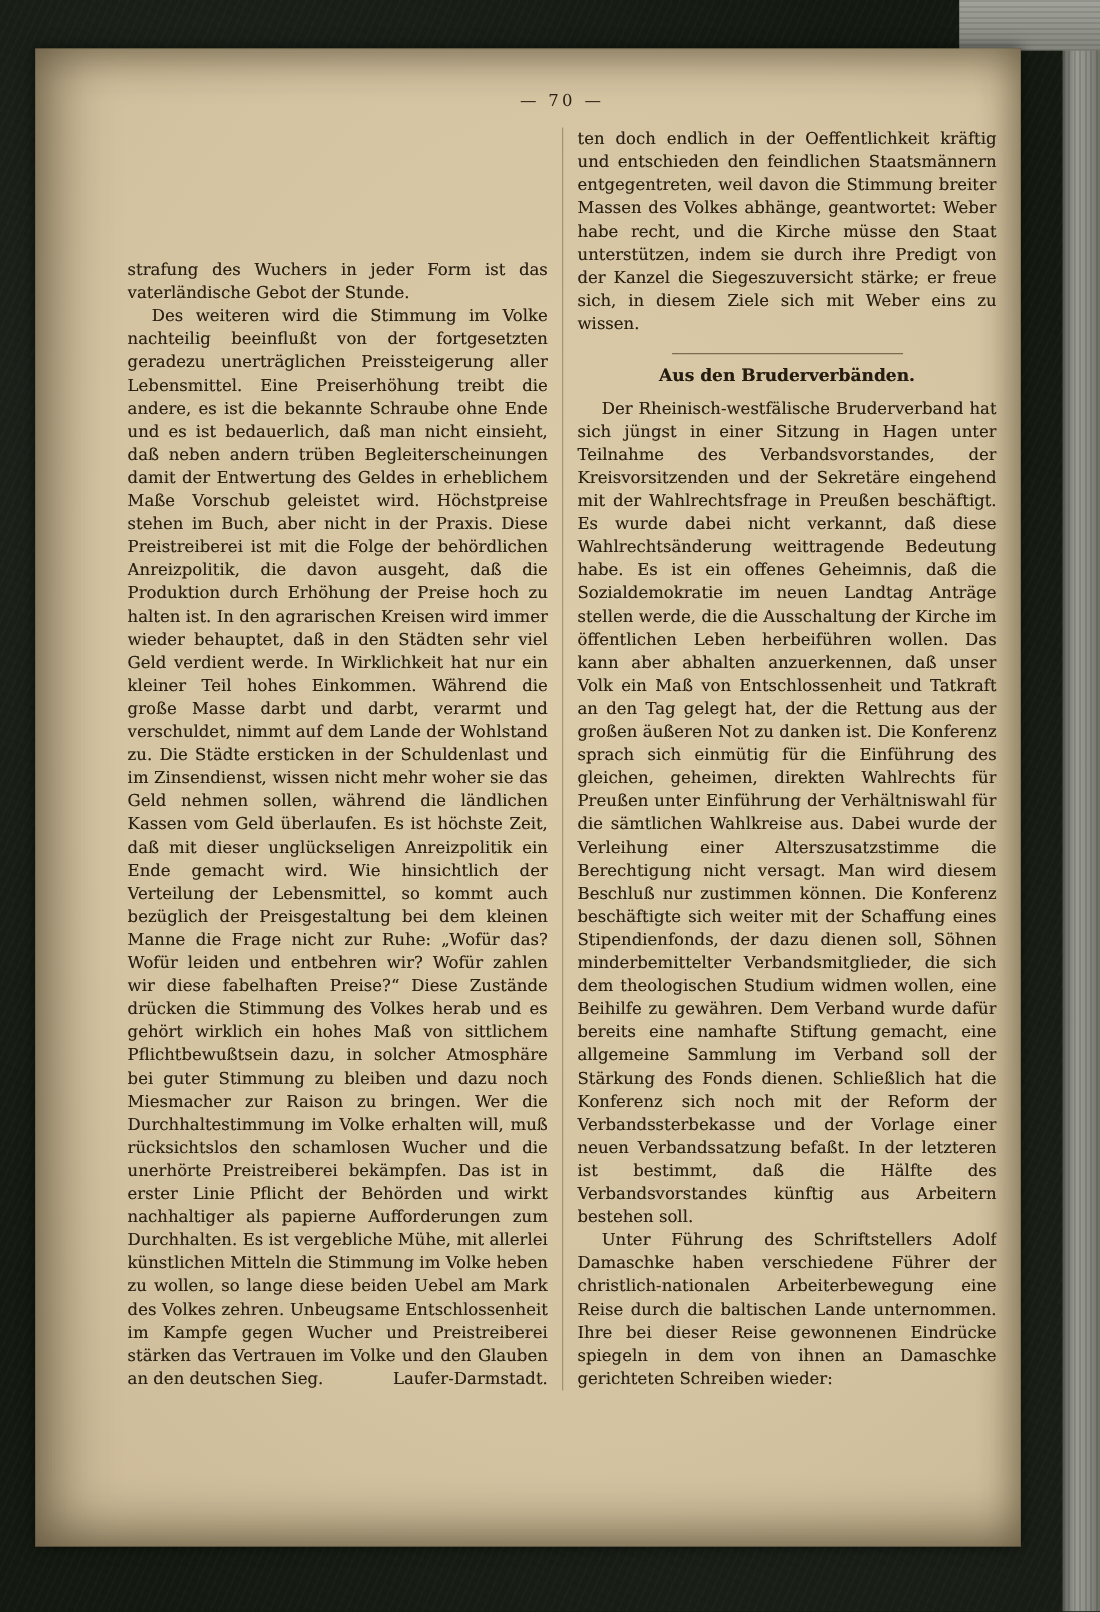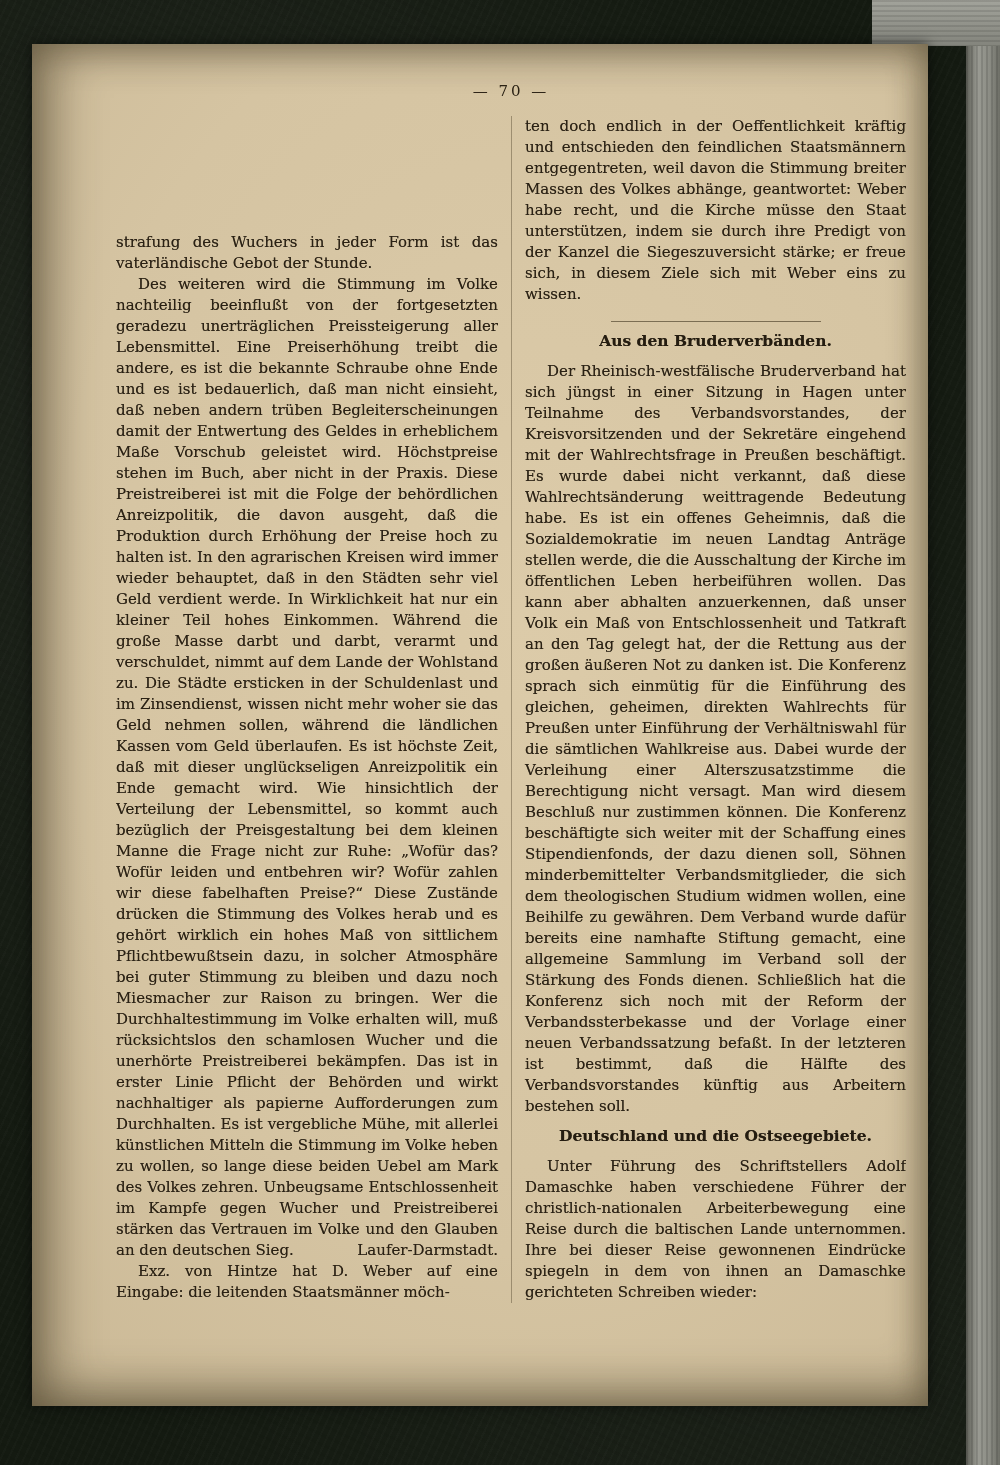--- a/index.html
+++ b/index.html
@@ -89,25 +89,23 @@
 <div class="page-edge-strip"></div>
 <div class="top-right-pages"></div>
 
 <div class="paper">
   <div class="content">
     <div class="page-number">—  70  —</div>
     <div class="columns">
       <div class="col col-left">
           <p class="blk-para">strafung des Wuchers in jeder Form ist das vaterländische Gebot der Stunde.</p>
           <p class="blk-para indent">Des weiteren wird die Stimmung im Volke nachteilig beeinflußt von der fortgesetzten geradezu unerträglichen Preissteigerung aller Lebensmittel. Eine Preiserhöhung treibt die andere, es ist die bekannte Schraube ohne Ende und es ist bedauerlich, daß man nicht einsieht, daß neben andern trüben Begleiterscheinungen damit der Entwertung des Geldes in erheblichem Maße Vorschub geleistet wird. Höchstpreise stehen im Buch, aber nicht in der Praxis. Diese Preistreiberei ist mit die Folge der behördlichen Anreizpolitik, die davon ausgeht, daß die Produktion durch Erhöhung der Preise hoch zu halten ist. In den agrarischen Kreisen wird immer wieder behauptet, daß in den Städten sehr viel Geld verdient werde. In Wirklichkeit hat nur ein kleiner Teil hohes Einkommen. Während die große Masse darbt und darbt, verarmt und verschuldet, nimmt auf dem Lande der Wohlstand zu. Die Städte ersticken in der Schuldenlast und im Zinsendienst, wissen nicht mehr woher sie das Geld nehmen sollen, während die ländlichen Kassen vom Geld überlaufen. Es ist höchste Zeit, daß mit dieser unglückseligen Anreizpolitik ein Ende gemacht wird. Wie hinsichtlich der Verteilung der Lebensmittel, so kommt auch bezüglich der Preisgestaltung bei dem kleinen Manne die Frage nicht zur Ruhe: „Wofür das? Wofür leiden und entbehren wir? Wofür zahlen wir diese fabelhaften Preise?“ Diese Zustände drücken die Stimmung des Volkes herab und es gehört wirklich ein hohes Maß von sittlichem Pflichtbewußtsein dazu, in solcher Atmosphäre bei guter Stimmung zu bleiben und dazu noch Miesmacher zur Raison zu bringen. Wer die Durchhaltestimmung im Volke erhalten will, muß rücksichtslos den schamlosen Wucher und die unerhörte Preistreiberei bekämpfen. Das ist in erster Linie Pflicht der Behörden und wirkt nachhaltiger als papierne Aufforderungen zum Durchhalten. Es ist vergebliche Mühe, mit allerlei künstlichen Mitteln die Stimmung im Volke heben zu wollen, so lange diese beiden Uebel am Mark des Volkes zehren. Unbeugsame Entschlossenheit im Kampfe gegen Wucher und Preistreiberei stärken das Vertrauen im Volke und den Glauben an den deutschen Sieg.<span class="signature">Laufer-Darmstadt.</span></p>
-          <p class="blk-para indent">Exz. von Hintze hat D. Weber auf eine Eingabe: die leitenden Staatsmänner möch-</p>
         </div>
       <div class="col col-right">
           <p class="blk-para">ten doch endlich in der Oeffentlichkeit kräftig und entschieden den feindlichen Staatsmännern entgegentreten, weil davon die Stimmung breiter Massen des Volkes abhänge, geantwortet: Weber habe recht, und die Kirche müsse den Staat unterstützen, indem sie durch ihre Predigt von der Kanzel die Siegeszuversicht stärke; er freue sich, in diesem Ziele sich mit Weber eins zu wissen.</p>
           <hr class="blk-rule">
           <h3 class="blk-heading">Aus den Bruderverbänden.</h3>
           <p class="blk-para indent">Der Rheinisch-westfälische Bruderverband hat sich jüngst in einer Sitzung in Hagen unter Teilnahme des Verbandsvorstandes, der Kreisvorsitzenden und der Sekretäre eingehend mit der Wahlrechtsfrage in Preußen beschäftigt. Es wurde dabei nicht verkannt, daß diese Wahlrechtsänderung weittragende Bedeutung habe. Es ist ein offenes Geheimnis, daß die Sozialdemokratie im neuen Landtag Anträge stellen werde, die die Ausschaltung der Kirche im öffentlichen Leben herbeiführen wollen. Das kann aber abhalten anzuerkennen, daß unser Volk ein Maß von Entschlossenheit und Tatkraft an den Tag gelegt hat, der die Rettung aus der großen äußeren Not zu danken ist. Die Konferenz sprach sich einmütig für die Einführung des gleichen, geheimen, direkten Wahlrechts für Preußen unter Einführung der Verhältniswahl für die sämtlichen Wahlkreise aus. Dabei wurde der Verleihung einer Alterszusatzstimme die Berechtigung nicht versagt. Man wird diesem Beschluß nur zustimmen können. Die Konferenz beschäftigte sich weiter mit der Schaffung eines Stipendienfonds, der dazu dienen soll, Söhnen minderbemittelter Verbandsmitglieder, die sich dem theologischen Studium widmen wollen, eine Beihilfe zu gewähren. Dem Verband wurde dafür bereits eine namhafte Stiftung gemacht, eine allgemeine Sammlung im Verband soll der Stärkung des Fonds dienen. Schließlich hat die Konferenz sich noch mit der Reform der Verbandssterbekasse und der Vorlage einer neuen Verbandssatzung befaßt. In der letzteren ist bestimmt, daß die Hälfte des Verbandsvorstandes künftig aus Arbeitern bestehen soll.</p>
-          <h3 class="blk-heading">Deutschland und die Ostseegebiete.</h3>
           <p class="blk-para indent">Unter Führung des Schriftstellers Adolf Damaschke haben verschiedene Führer der christlich-nationalen Arbeiterbewegung eine Reise durch die baltischen Lande unternommen. Ihre bei dieser Reise gewonnenen Eindrücke spiegeln in dem von ihnen an Damaschke gerichteten Schreiben wieder:</p>
         </div>
     </div>
   </div>
 </div>
 
 </body></html>

